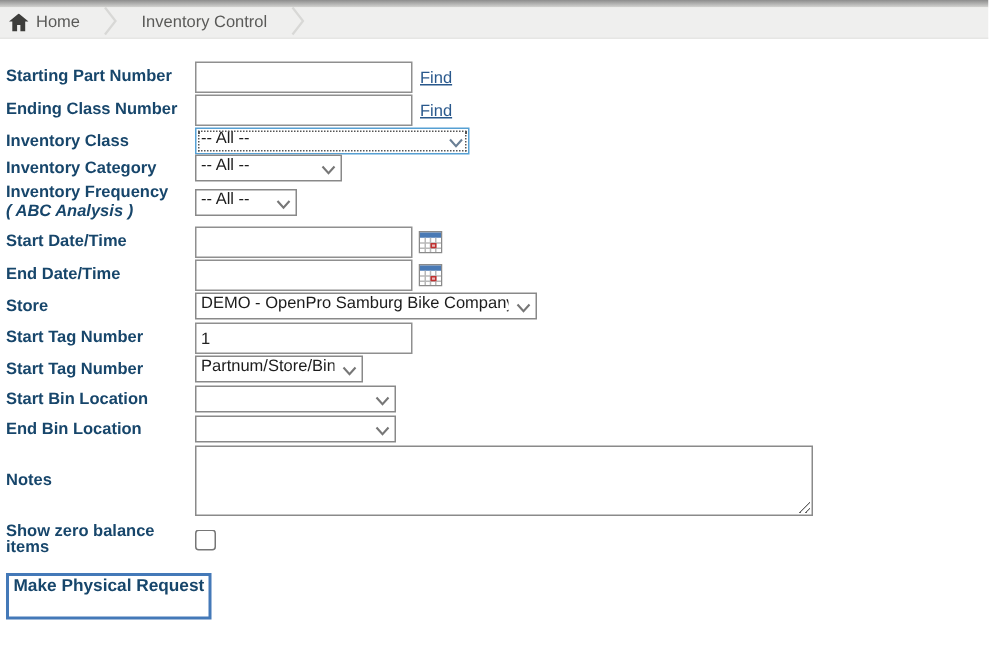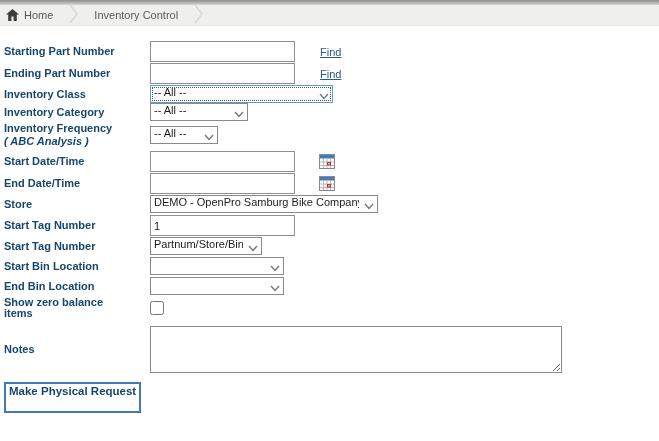--- a/index.html
+++ b/index.html
@@ -18,21 +18,21 @@
     color:#5a5a58;
   }
   .crumb { display:flex; align-items:center; gap:5px; cursor:pointer; }
   .crumb-label { font-size:11px; color:#5a5a58; }
   .crumb-sep { display:inline-block; margin:0 1px; }
 
   
   .content { padding:15px 0 0 4px; }
   .page-title { font-size:11.5px; font-weight:bold; color:#17466b; margin:0 0 15px 0; }
 
-  .row { display:flex; align-items:center; margin-bottom:2px;gap:20px; }
+  .row { display:flex; align-items:center; margin-bottom:2px; }
   .lbl { width:126px; flex:none; font-weight:bold; color:#17466b; line-height:11px; }
   .lbl .sub { font-style:italic; display:block; margin-top:2px; }
 
   input.txt {
     width:145px; height:21px; border:1px solid #8f8f8f; background:#fff;
     font-family:inherit; font-size:11px; padding:1px 3px; color:#222;
   }
   a.find { color:#29588c; margin-left:5px; text-decoration:underline; cursor:pointer; }
 
   .selwrap { position:relative; display:inline-block; height:18px; }
@@ -106,21 +106,21 @@
 
   
   <div class="row mb1">
     <span class="lbl">Starting Part Number</span>
     <input class="txt" type="text" value="" style="">
     <a class="find">Find</a>
   </div>
 
   
   <div class="row mb1">
-    <span class="lbl">Ending Part Number</span>
+    <span class="lbl">Ending Class Number</span>
     <input class="txt" type="text" value="" style="">
     <a class="find">Find</a>
   </div>
 
   
   <div class="row mb0">
     <span class="lbl">Inventory Class</span>
     <span class="selwrap w-class">
       <select class="focused">
         <option>-- All --</option>
@@ -266,27 +266,27 @@
       </select>
       <span class="chev">
         <svg width="10" height="7" viewBox="0 0 10 7">
             <polyline points="1,1 5,5.5 9,1" fill="none" stroke="#777" stroke-width="1.4"></polyline>
           </svg>
       </span>
     </span>
   </div>
 
   
+  <div class="row mb5">
+    <span class="lbl">Notes</span>
+    <textarea class="notes" style=""></textarea>
+  </div>
+
+  
   <div class="row mb7">
     <span class="lbl">Show zero balance items</span>
     <input class="chk" type="checkbox" style="">
   </div>
 
   
-  <div class="row mb5">
-    <span class="lbl">Notes</span>
-    <textarea class="notes" style=""></textarea>
-  </div>
-
-  
   <button class="submit">Make Physical Request</button>
 
 </div>
 
 </body></html>

